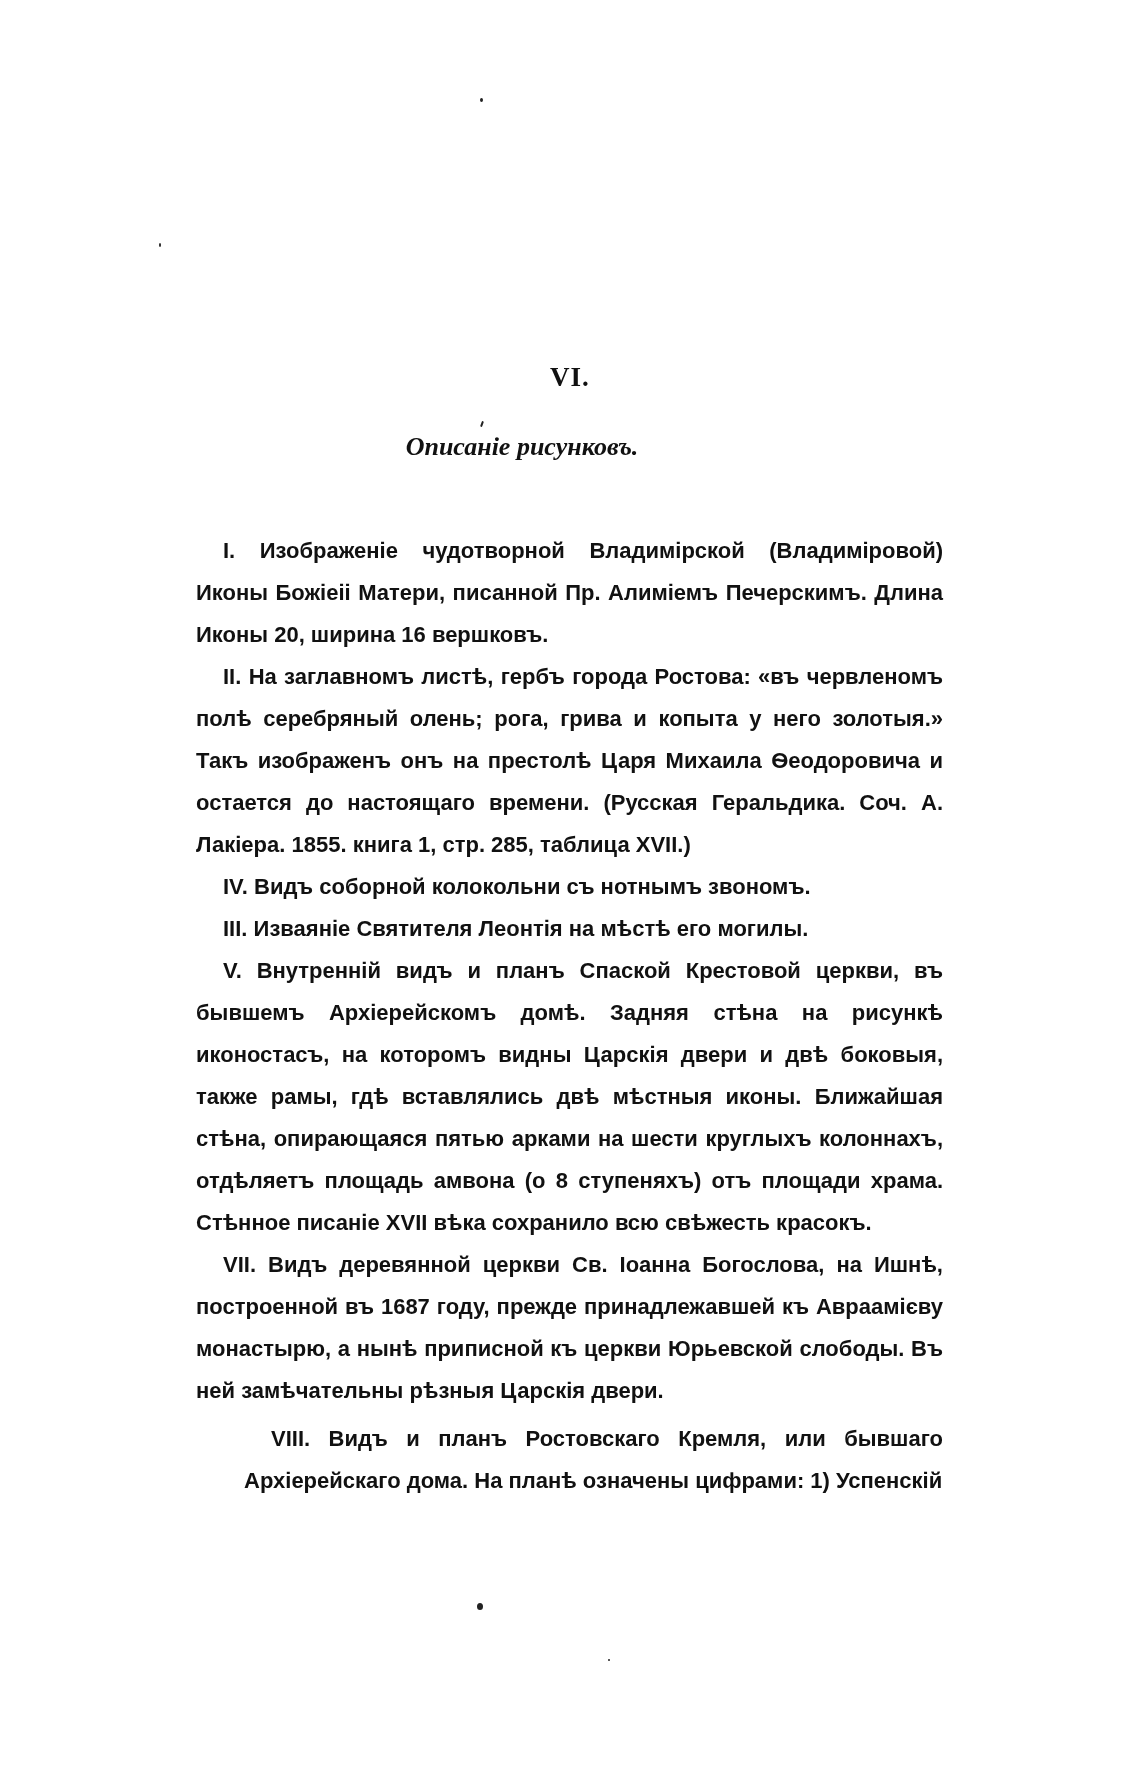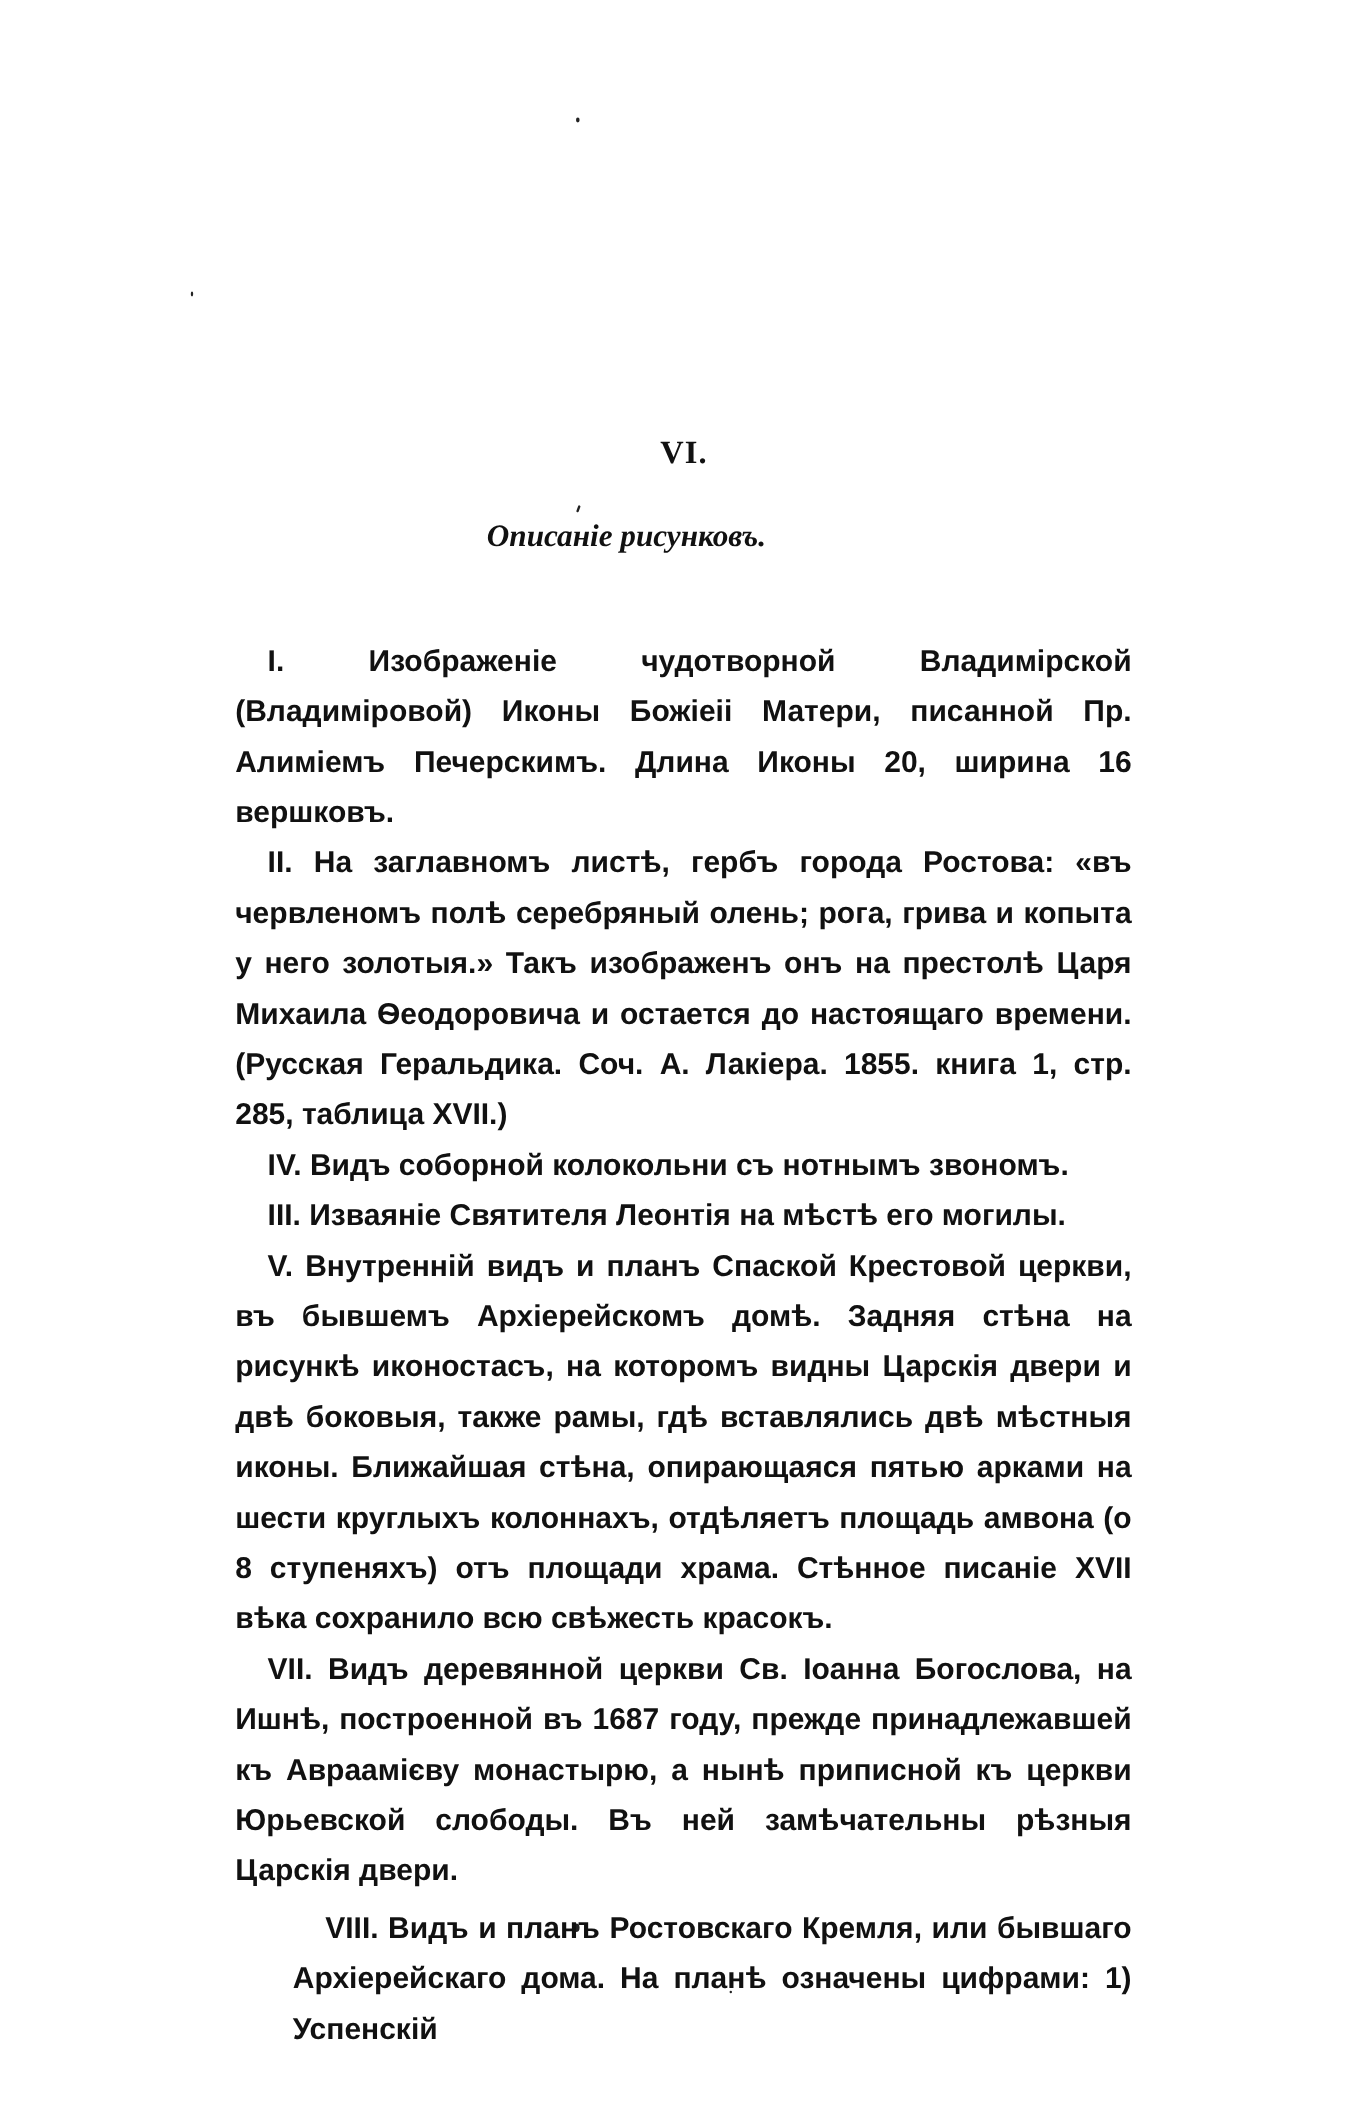--- a/index.html
+++ b/index.html
@@ -1,21 +1,21 @@
 <!DOCTYPE html>
 <html><head>
   <meta charset="utf-8">
   <style>
     html, body { margin: 0; padding: 0; background: #ffffff; }
     body { width: 1140px; height: 1773px; position: relative; overflow: hidden; font-family: "Liberation Serif", "DejaVu Serif", serif; color: #111111; }
     .page { position: absolute; left: 0; top: 0; width: 1140px; height: 1773px; }
     .speck { position: absolute; background: #222; border-radius: 50%; }
     .chapter-num { position: absolute; top: 362px; left: 0; width: 1140px; text-align: center; font-size: 27px; font-weight: bold; letter-spacing: 1px; }
     .chapter-title { position: absolute; top: 432px; left: 0; width: 1044px; text-align: center; font-size: 26px; font-style: italic; font-weight: bold; }
-    .body-text { position: absolute; top: 530px; left: 196px; width: 747px; font-size: 25px; line-height: 42px; font-family: "Liberation Sans Narrow", "Liberation Sans", "DejaVu Sans Condensed", sans-serif; font-stretch: condensed; transform-origin: left top; }
+    .body-text { position: absolute; top: 530px; left: 196px; width: 747px; font-size: 22px; line-height: 42px; font-family: "Liberation Sans Narrow", "Liberation Sans", "DejaVu Sans Condensed", sans-serif; font-stretch: condensed; transform-origin: left top; }
     .entry { margin: 0; text-align: justify; text-indent: 27px; }
     .entry .num { font-weight: bold; }
     .entry .txt { font-weight: bold; }
   </style>
 </head>
 <body>
 
 <div class="page">
   <div class="speck" style="left:480px; top:98px; width:3px; height:4px;"></div>
   <div class="speck" style="left:159px; top:243px; width:2px; height:4px;"></div>

